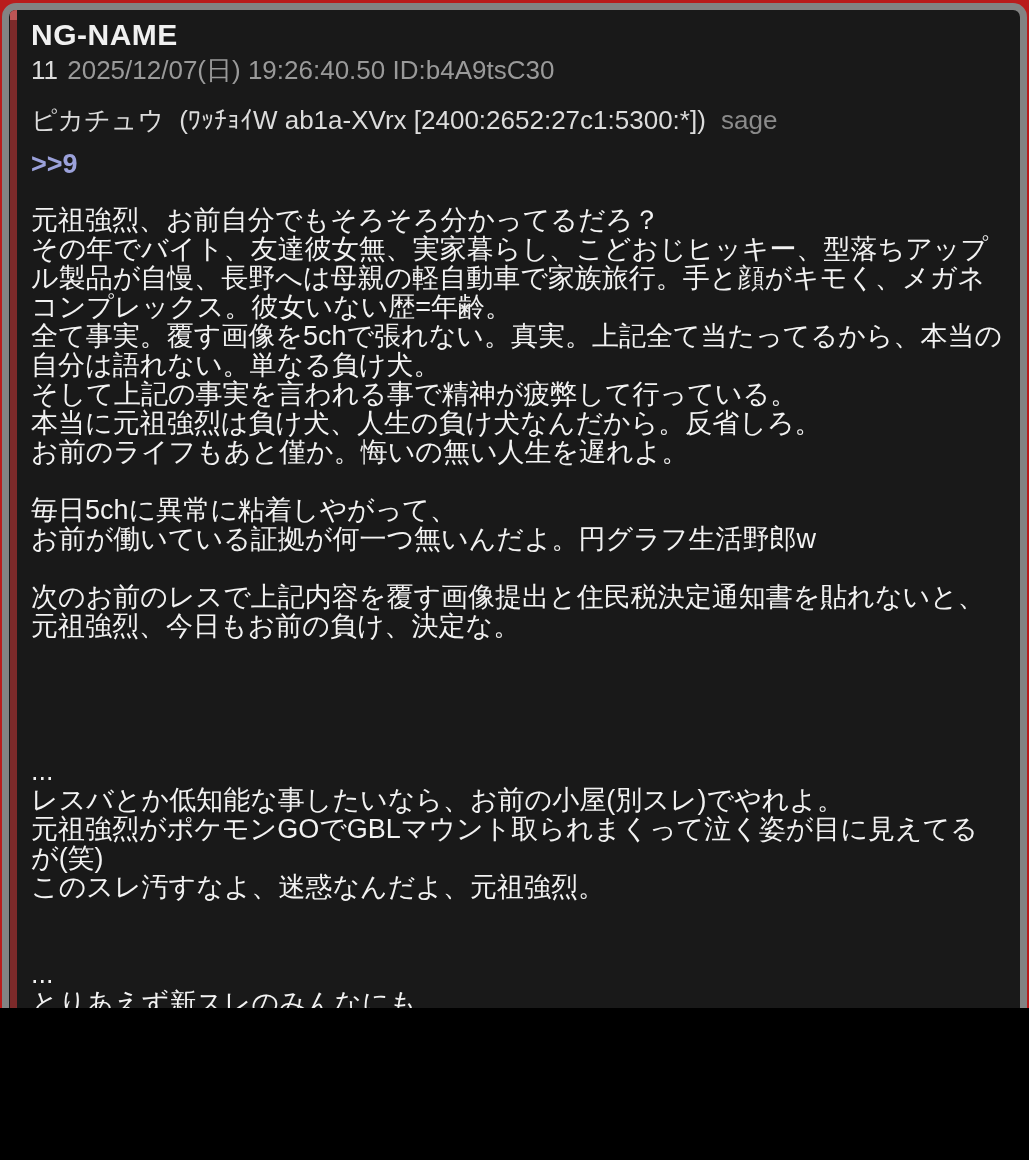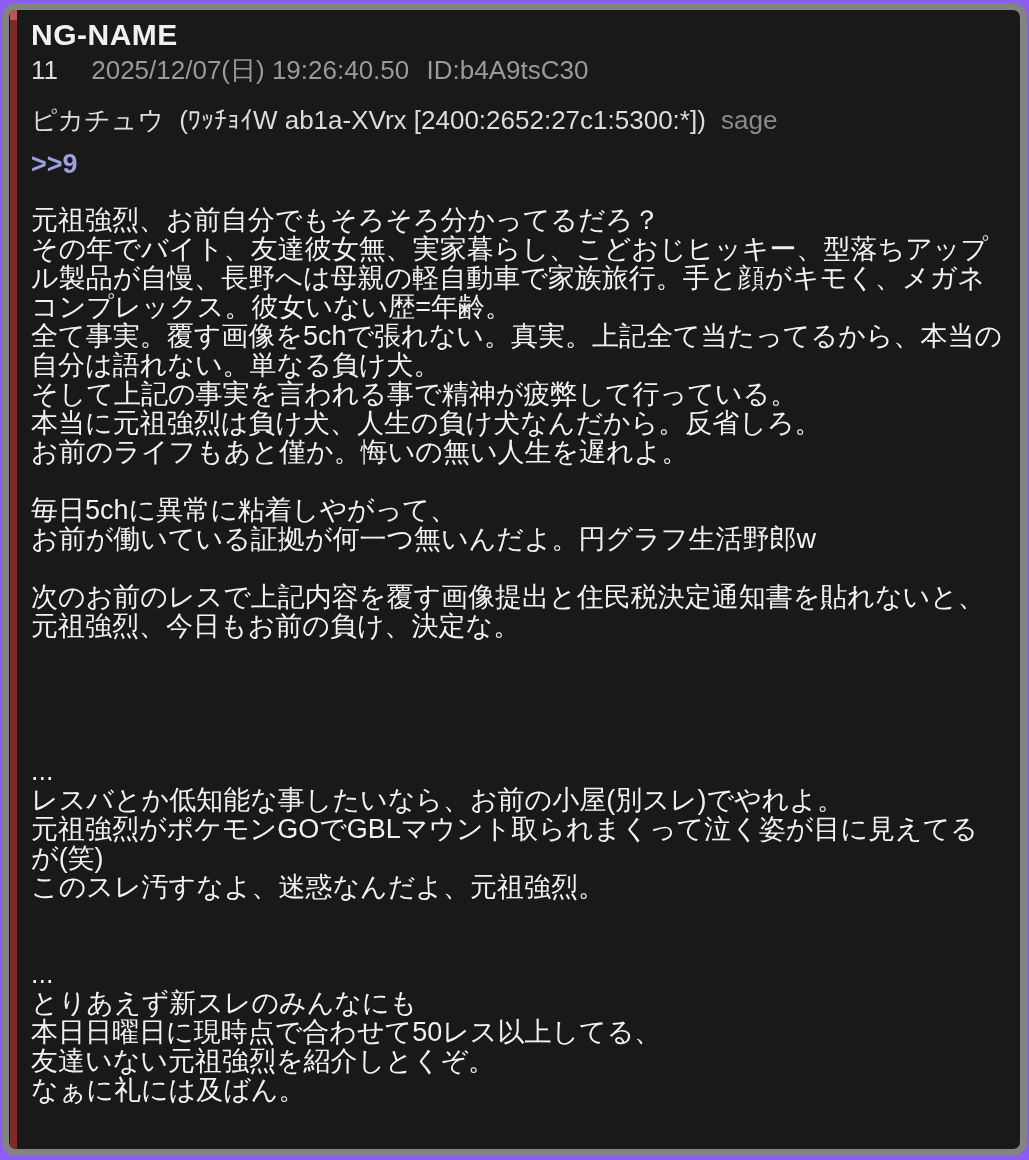--- a/index.html
+++ b/index.html
@@ -1,20 +1,20 @@
 <!DOCTYPE html>
 <html style="--border_gray: #838383; --content_bg: #191919; --red_stripe: #7c2a2a; --red_stripe_cap: #bc5555; --ng_name_white: #f0f0f0; --header_white: #dcdcdc; --meta_gray: #9a9a9a; --sage_gray: #8b8b8b; --anchor_blue: #9ba1da; --body_text: #f2f2f2;"><head>
 <meta charset="utf-8">
 <style>
   html, body { margin: 0; padding: 0; background: #000; }
   .page {
     position: relative;
     width: 1029px;
-    height: 1160px;
-    background: #8b5cf6;
+    height: 1008px;
+    background: #b91c1c;
     overflow: hidden;
     font-family: "Liberation Sans", sans-serif;
   }
   .popup {
     position: absolute;
     left: 2px;
     top: 3px;
     width: 1025px;
     height: 1153px;
     box-sizing: border-box;
@@ -55,22 +55,22 @@
     line-height: 34px;
     letter-spacing: 0.5px;
   }
   .meta-line {
     margin-top: 2px;
     font-size: 26px;
     line-height: 33px;
     color: var(--meta_gray, #9a9a9a);
     white-space: nowrap;
   }
-  .post-number { color: var(--header_white, #dcdcdc); margin-right: 26px; }
-  .post-datetime { color: var(--meta_gray, #9a9a9a); margin-right: 10px; }
+  .post-number { color: var(--header_white, #dcdcdc); margin-right: 2px; }
+  .post-datetime { color: var(--meta_gray, #9a9a9a); }
   .post-id { color: var(--meta_gray, #9a9a9a); text-align: center; }
   .name-line {
     margin-top: 17px;
     font-size: 26px;
     line-height: 33px;
     color: var(--header_white, #dcdcdc);
     white-space: nowrap;
   }
   .poster-name { color: var(--header_white, #dcdcdc); margin-right: 8px; }
   .wacchoi { color: var(--header_white, #d2d2d2); margin-right: 8px; }

